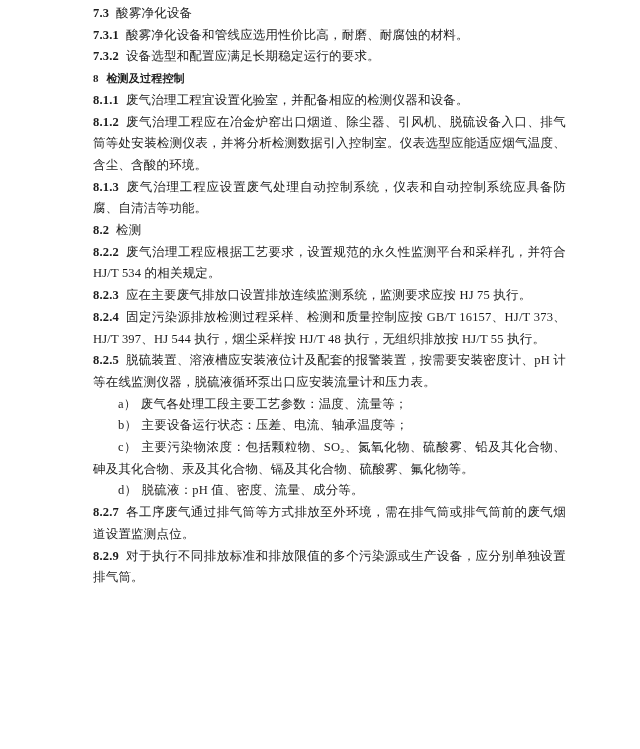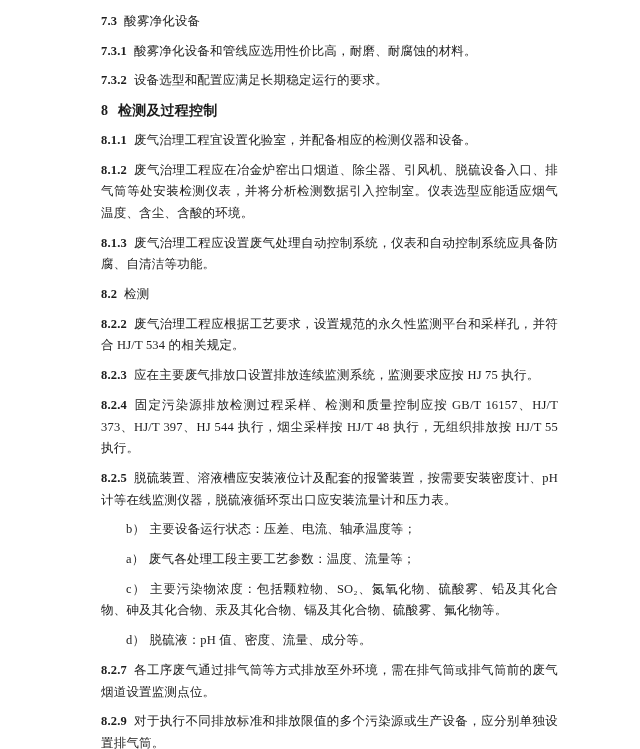--- a/index.html
+++ b/index.html
@@ -16,38 +16,38 @@
     font-family: "Liberation Serif", "DejaVu Serif", serif;
     color: #1c1c1c;
   }
   .content {
     position: absolute;
     left: 93px;
     top: 3px;
     width: 473px;
   }
   .content p {
-    margin: 8px;
+    margin: 0;
     font-size: 12.5px;
     line-height: 21.7px;
     text-align: justify;
     letter-spacing: 0.2px;
   }
   
   .num {
     font-family: "Liberation Serif", "DejaVu Serif", serif;
     font-weight: bold;
     margin-right: 0.55em;
     white-space: nowrap;
   }
   
   p.chapter {
     font-family: "Liberation Sans", "DejaVu Sans", sans-serif;
     font-weight: bold;
-    font-size: 14px;
+    font-size: 11px;
   }
   p.chapter .num { margin-right: 0.7em; }
   
   p.heading .num { font-weight: bold; }
   
   p.list {
     text-indent: 2em;
   }
   p.list .num {
     font-weight: normal;
@@ -64,20 +64,20 @@
       <p class="clause"><span class="num">7.3.2</span><span>设备选型和配置应满足长期稳定运行的要求。</span></p>
       <p class="chapter"><span class="num">8</span><span>检测及过程控制</span></p>
       <p class="clause"><span class="num">8.1.1</span><span>废气治理工程宜设置化验室，并配备相应的检测仪器和设备。</span></p>
       <p class="clause"><span class="num">8.1.2</span><span>废气治理工程应在冶金炉窑出口烟道、除尘器、引风机、脱硫设备入口、排气筒等处安装检测仪表，并将分析检测数据引入控制室。仪表选型应能适应烟气温度、含尘、含酸的环境。</span></p>
       <p class="clause"><span class="num">8.1.3</span><span>废气治理工程应设置废气处理自动控制系统，仪表和自动控制系统应具备防腐、自清洁等功能。</span></p>
       <p class="heading"><span class="num">8.2</span><span>检测</span></p>
       <p class="clause"><span class="num">8.2.2</span><span>废气治理工程应根据工艺要求，设置规范的永久性监测平台和采样孔，并符合 HJ/T 534 的相关规定。</span></p>
       <p class="clause"><span class="num">8.2.3</span><span>应在主要废气排放口设置排放连续监测系统，监测要求应按 HJ 75 执行。</span></p>
       <p class="clause"><span class="num">8.2.4</span><span>固定污染源排放检测过程采样、检测和质量控制应按 GB/T 16157、HJ/T 373、HJ/T 397、HJ 544 执行，烟尘采样按 HJ/T 48 执行，无组织排放按 HJ/T 55 执行。</span></p>
       <p class="clause"><span class="num">8.2.5</span><span>脱硫装置、溶液槽应安装液位计及配套的报警装置，按需要安装密度计、pH 计等在线监测仪器，脱硫液循环泵出口应安装流量计和压力表。</span></p>
+      <p class="list"><span class="num">a）</span><span>废气各处理工段主要工艺参数：温度、流量等；</span></p>
       <p class="list"><span class="num">b）</span><span>主要设备运行状态：压差、电流、轴承温度等；</span></p>
-      <p class="list"><span class="num">a）</span><span>废气各处理工段主要工艺参数：温度、流量等；</span></p>
       <p class="list"><span class="num">c）</span><span>主要污染物浓度：包括颗粒物、SO₂、氮氧化物、硫酸雾、铅及其化合物、砷及其化合物、汞及其化合物、镉及其化合物、硫酸雾、氟化物等。</span></p>
       <p class="list"><span class="num">d）</span><span>脱硫液：pH 值、密度、流量、成分等。</span></p>
       <p class="clause"><span class="num">8.2.7</span><span>各工序废气通过排气筒等方式排放至外环境，需在排气筒或排气筒前的废气烟道设置监测点位。</span></p>
       <p class="clause"><span class="num">8.2.9</span><span>对于执行不同排放标准和排放限值的多个污染源或生产设备，应分别单独设置排气筒。</span></p>
     </div>
 </div>
 
 </body></html>

